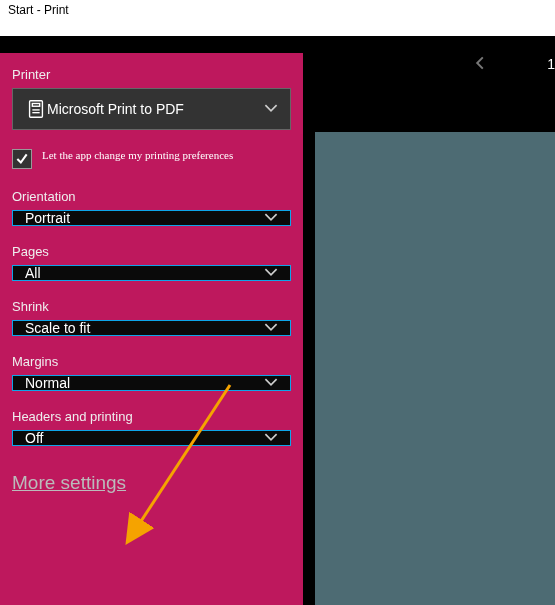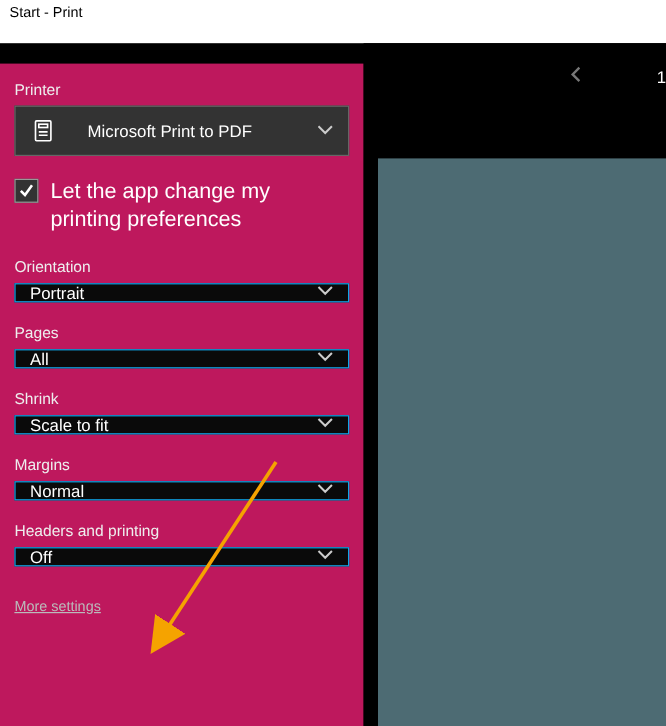--- a/index.html
+++ b/index.html
@@ -65,21 +65,21 @@
     align-items: center;
     justify-content: space-between;
     padding: 0 12px;
     cursor: pointer;
   }
   .dropdown.printer {
     background: #333;
     border: 1px solid #666;
     height: 42px;
   }
-  .dropdown .left-part { display: flex; align-items: center; gap: 26px; }
+  .dropdown .left-part { display: flex; align-items: center; gap: 0; }
   .dropdown .chev {
     font-size: 12px;
     color: #ccc;
   }
   .printer-icon svg { display: block; }
   .chkrow {
     display: flex;
     align-items: flex-start;
     gap: 10px;
     margin-top: 12px;
@@ -89,25 +89,25 @@
     width: 20px; height: 20px;
     border: 1px solid #999;
     background: #333;
     display: flex;
     align-items: center;
     justify-content: center;
     flex-shrink: 0;
     margin-top: 1px;
   }
   .chkbox svg { display:block; }
-  .chk-label { font-size: 18px; line-height: 1.3; max-width: 230px; }
+  .chk-label { font-size: 11px; line-height: 1.3; max-width: 230px; font-family: Liberation Serif, serif; }
   .more {
     color: #bbb;
     text-decoration: underline;
-    font-size: 12px;
+    font-size: 19px;
     cursor: pointer;
     margin-top: 8px;
     display: inline-block;
   }
   
   .arrow-svg {
     position: absolute;
     left: 120px;
     top: 380px;
     pointer-events: none;

